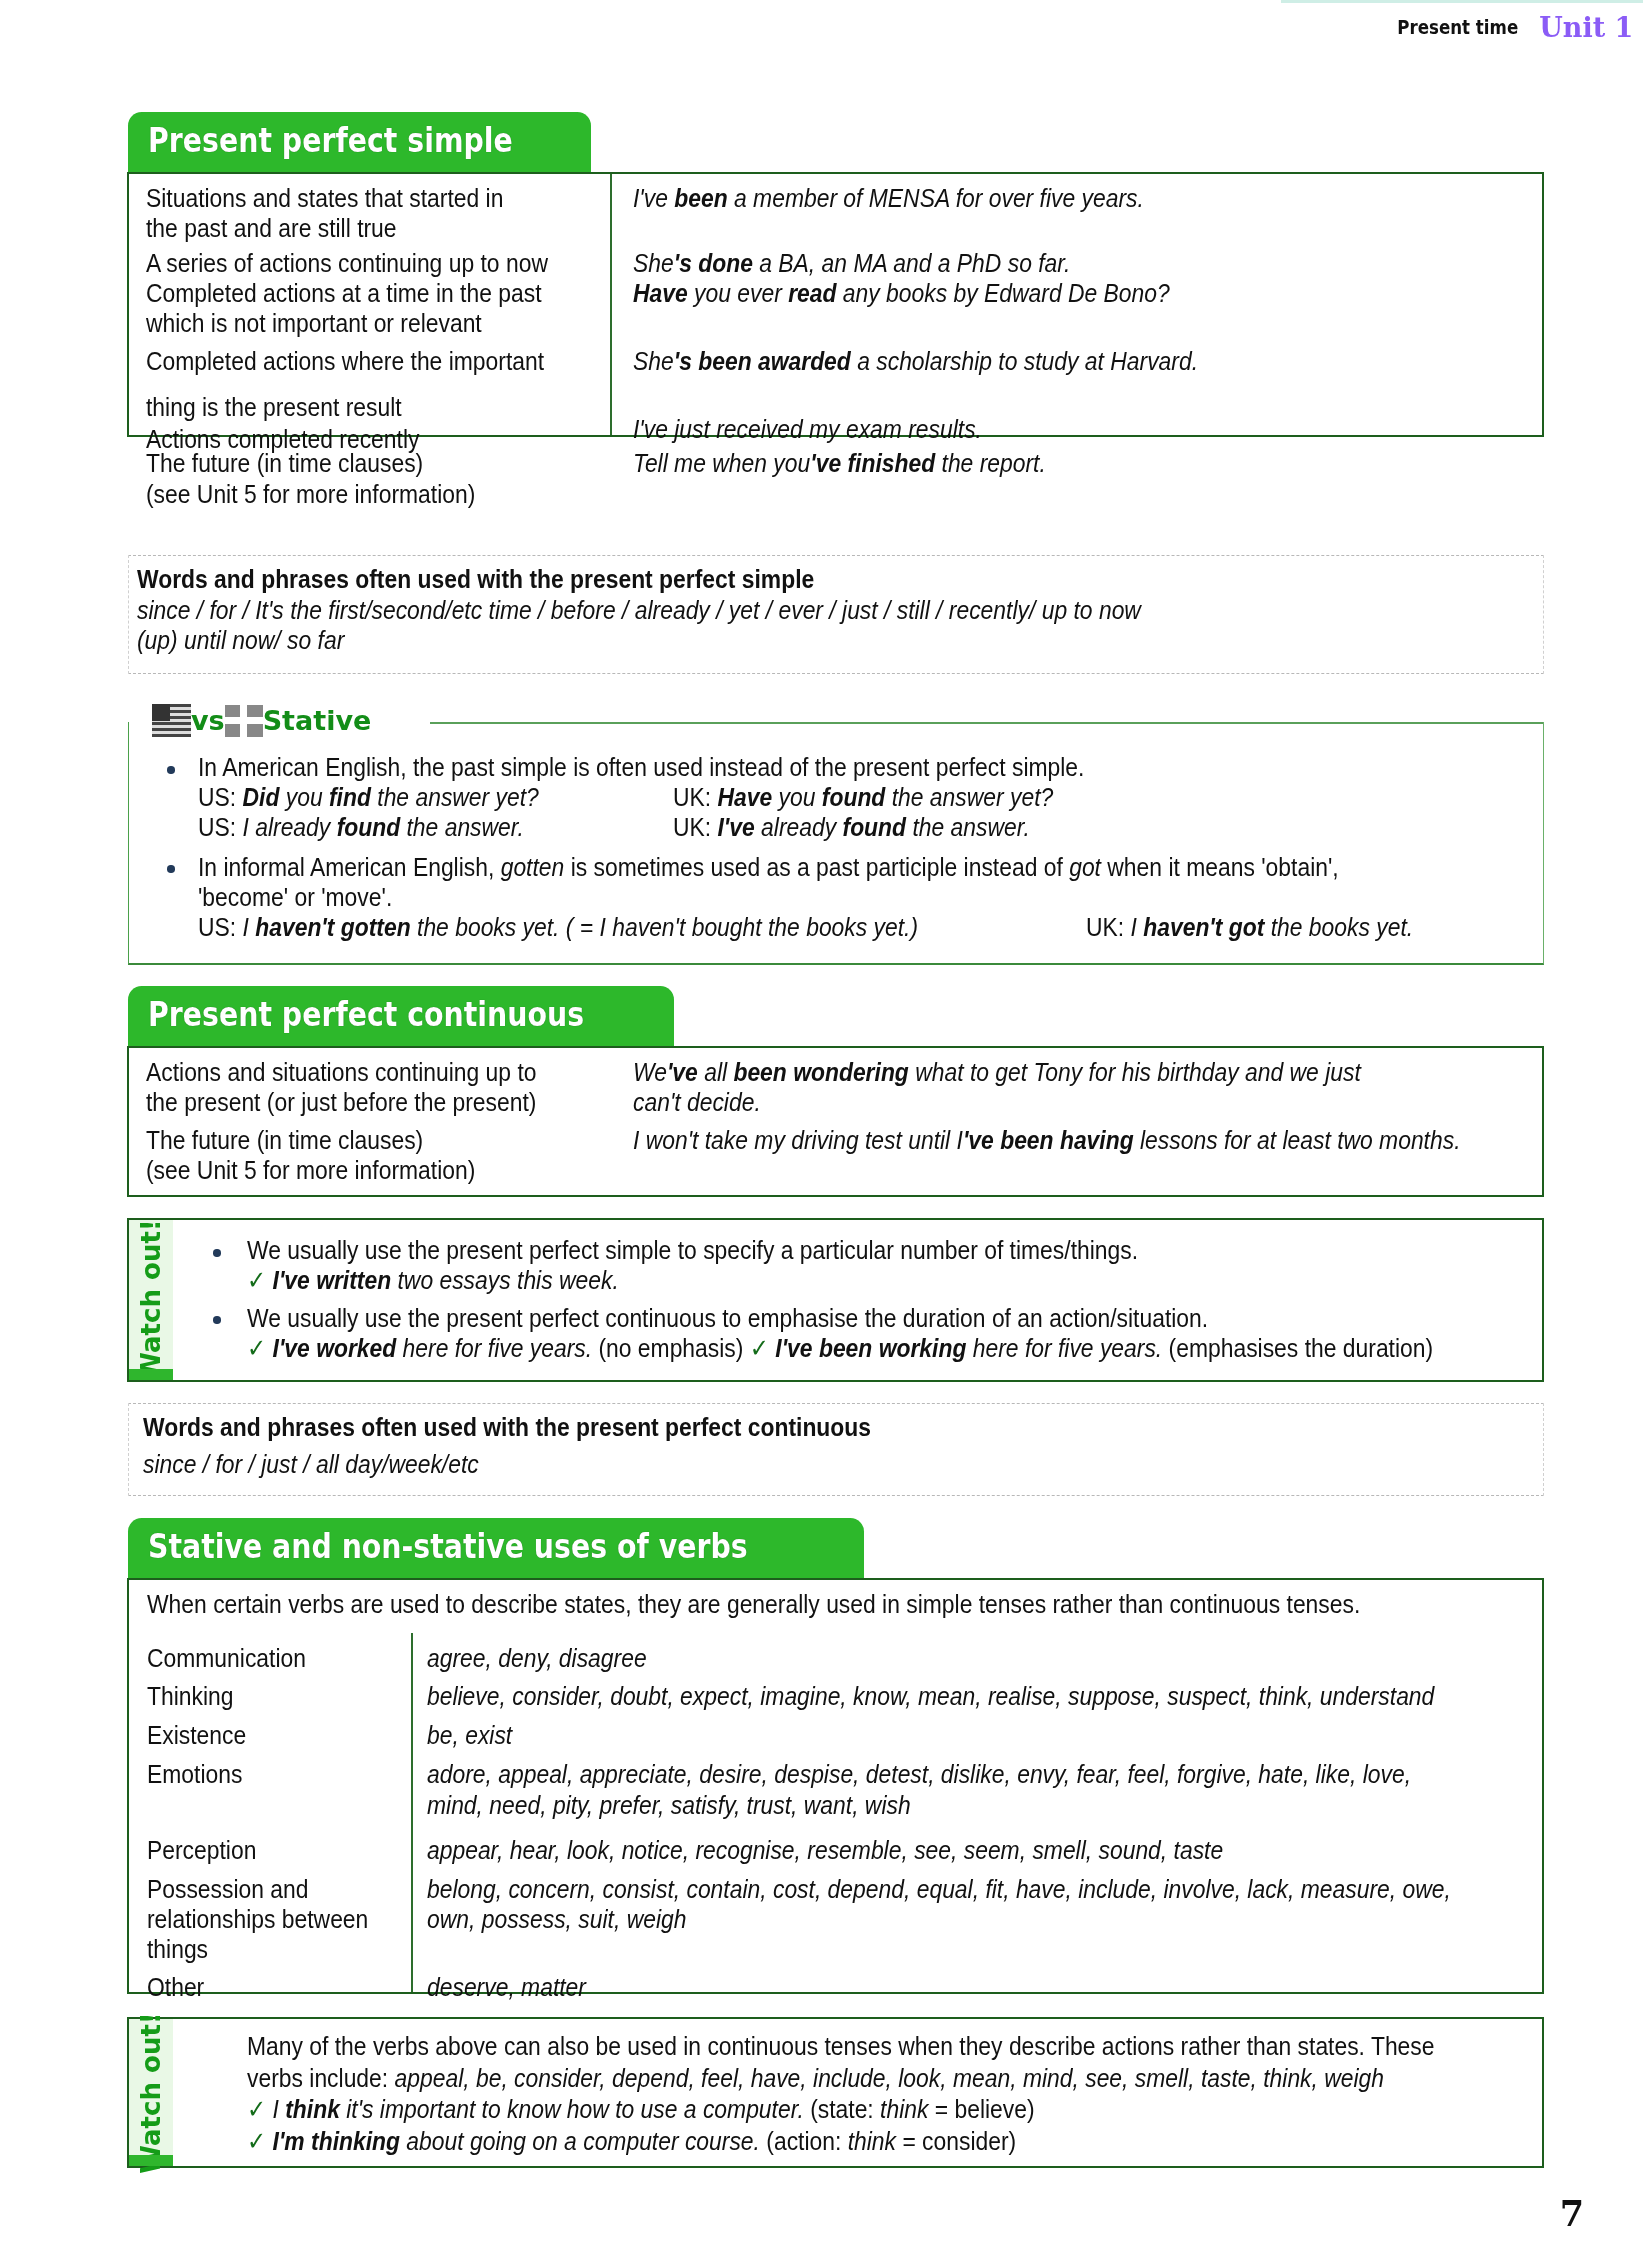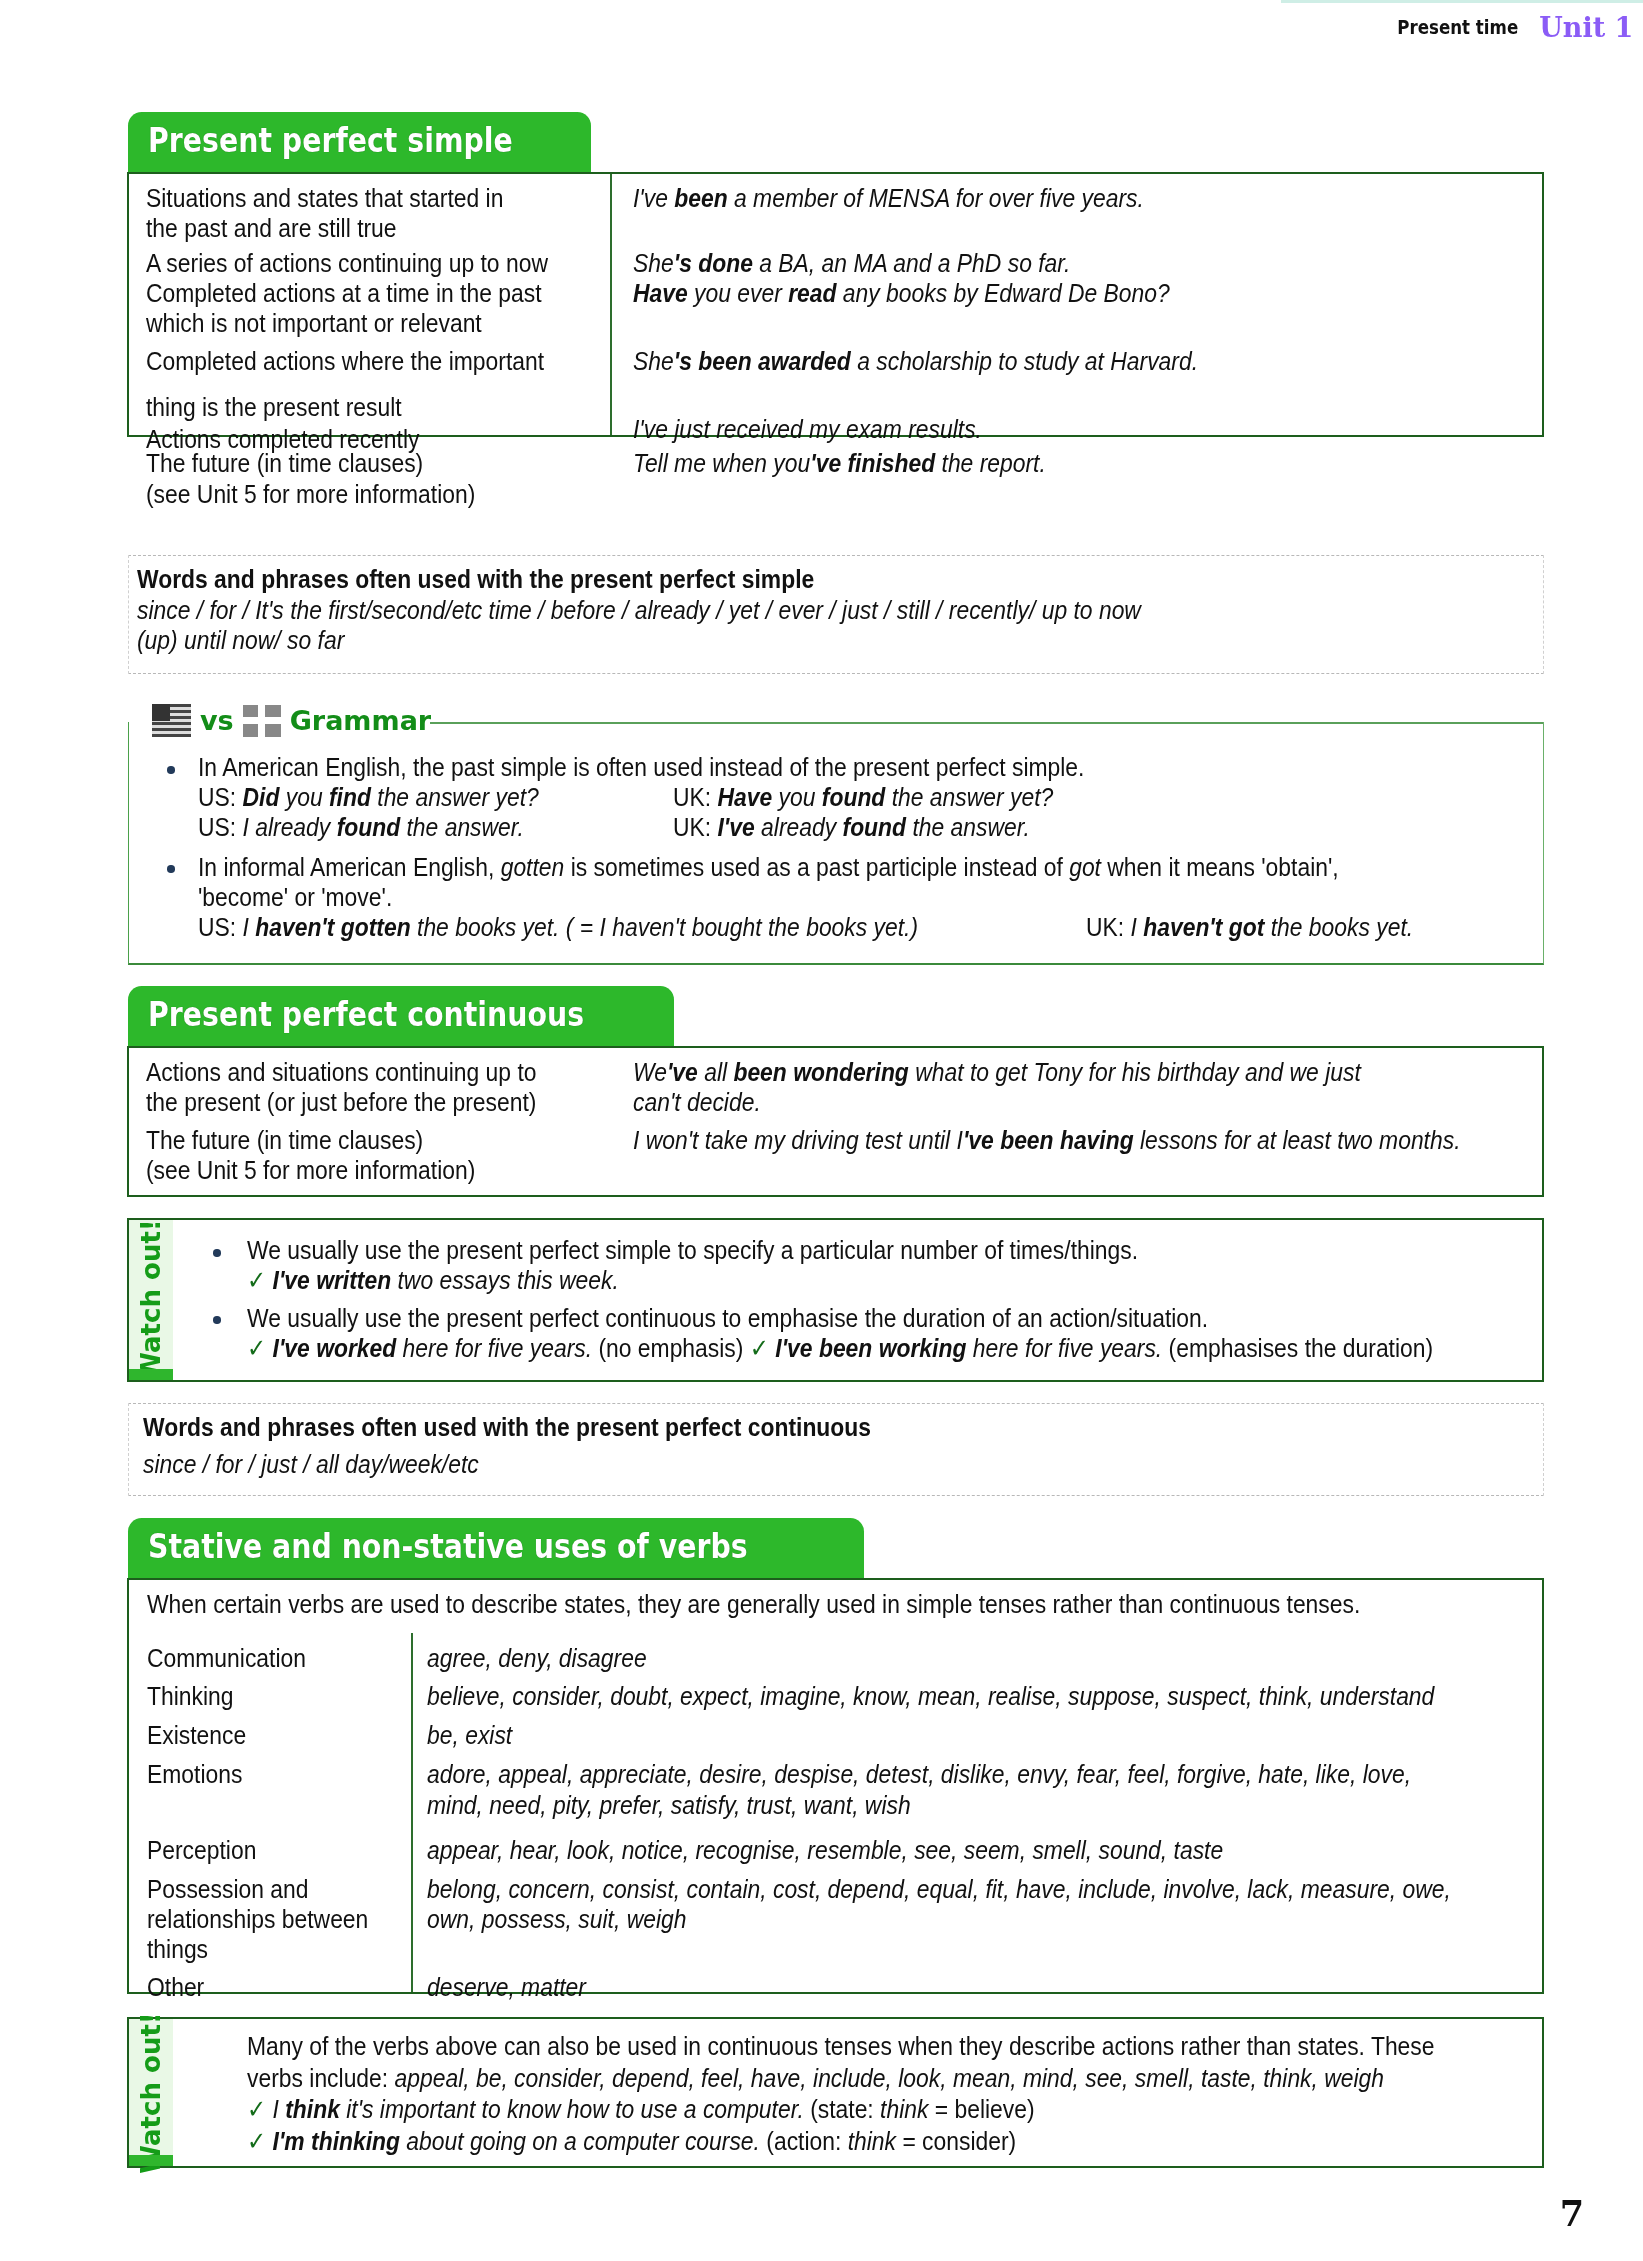--- a/index.html
+++ b/index.html
@@ -18,21 +18,21 @@
   
   .box { position: absolute; border: 2.3px solid #1d5e1d; background: #fff; }
   .col-divider { position: absolute; top: 0; bottom: 0; width: 1.5px; background: #2d6e2d; }
 
   .row { position: absolute; font-size: 26px; line-height: 30px; }
   .row .txt { display: inline-block; transform: scaleX(0.88); transform-origin: left top; white-space: nowrap; }
   .ex { font-style: italic; }
 
   .words-box { position: absolute; border-top: 1.5px dashed #b8b8b8; border-bottom: 1.5px dashed #b8b8b8; border-left: 1.5px dashed #d0d0d0; border-right: 1.5px dashed #d0d0d0; background: #fff; }
 
-  .us-uk-head { position: absolute; display: flex; align-items: center; gap: 9px; font-family: "DejaVu Sans", sans-serif; font-weight: bold; font-size: 27px; color: #138d18; }
+  .us-uk-head { position: absolute; display: flex; align-items: center; font-family: "DejaVu Sans", sans-serif; font-weight: bold; font-size: 27px; color: #138d18; }
   .flag-us { width: 39px; height: 33px; background: repeating-linear-gradient(180deg, #444 0 3px, #ddd 3px 6px); position: relative; }
   .flag-us::before { content: ""; position: absolute; left: 0; top: 0; width: 18px; height: 16.6px; background: #333; }
   .flag-uk { width: 38px; height: 32px; background: #888; position: relative; overflow: hidden; }
   .flag-uk::before { content: ""; position: absolute; left: 15px; top: 0; width: 7.5px; height: 32px; background: #fff; }
   .flag-uk::after { content: ""; position: absolute; left: 0; top: 12px; width: 38px; height: 7.5px; background: #fff; }
   .vs { color: #138d18; }
 
   .us-uk-box { position: absolute; border-left: 1.5px solid #4aa04a; border-right: 1.5px solid #6ab06a; border-bottom: 2.3px solid #3b8a3b; text-align: right; }
   .us-uk-topline { position: absolute; height: 1.5px; background: #5aa05a; }
   .bullet { position: absolute; width: 7.5px; height: 7.5px; border-radius: 50%; background: #223a5a; }
@@ -83,21 +83,21 @@
   <div class="row" style="left:7.5px; top:7.5px;"><span class="txt" style="font-weight:bold;">Words and phrases often used with the present perfect simple</span></div>
   <div class="row ex" style="left:7.5px; top:39px;"><span class="txt">since / for / It's the first/second/etc time / before / already / yet / ever / just / still / recently/ up to now</span></div>
   <div class="row ex" style="left:7.5px; top:69px;"><span class="txt">(up) until now/ so far</span></div>
 </div>
 
 <div class="us-uk-topline" style="left:430px; top:722px; width:1114px;"></div>
 <div class="us-uk-head" style="left:152px; top:704px;">
   <span class="flag-us"></span>
   <span class="vs">vs</span>
   <span class="flag-uk"></span>
-  <span>Grammar</span>
+  <span>Stative</span>
 </div>
 <div class="us-uk-box" style="left:128px; top:722px; width:1416px; height:243px;">
   <div class="bullet" style="left:38px; top:44px;"></div>
   <div class="row" style="left:69px; top:30px;"><span class="txt">In American English, the past simple is often used instead of the present perfect simple.</span></div>
   <div class="row" style="left:69px; top:60px;"><span class="txt" id="usuk-p0-us"><span style="font-style: normal;">US: </span><span style="font-weight: bold; font-style: italic;">Did</span><span style="font-style: italic;"> you </span><span style="font-weight: bold; font-style: italic;">find</span><span style="font-style: italic;"> the answer yet?</span></span></div>
   <div class="row" style="left:544px; top:60px;"><span class="txt" id="usuk-p0-uk"><span style="font-style: normal;">UK: </span><span style="font-weight: bold; font-style: italic;">Have</span><span style="font-style: italic;"> you </span><span style="font-weight: bold; font-style: italic;">found</span><span style="font-style: italic;"> the answer yet?</span></span></div>
   <div class="row" style="left:69px; top:90px;"><span class="txt" id="usuk-p1-us"><span style="font-style: normal;">US: </span><span style="font-style: italic;">I already </span><span style="font-weight: bold; font-style: italic;">found</span><span style="font-style: italic;"> the answer.</span></span></div>
   <div class="row" style="left:544px; top:90px;"><span class="txt" id="usuk-p1-uk"><span style="font-style: normal;">UK: </span><span style="font-weight: bold; font-style: italic;">I've</span><span style="font-style: italic;"> already </span><span style="font-weight: bold; font-style: italic;">found</span><span style="font-style: italic;"> the answer.</span></span></div>
   <div class="bullet" style="left:38px; top:143px;"></div>
   <div class="row" style="left:69px; top:130px;"><span class="txt" id="usuk-b2-l0"><span style="font-style: normal;">In informal American English, </span><span style="font-style: italic;">gotten</span><span style="font-style: normal;"> is sometimes used as a past participle instead of </span><span style="font-style: italic;">got</span><span style="font-style: normal;"> when it means 'obtain',</span></span></div>

